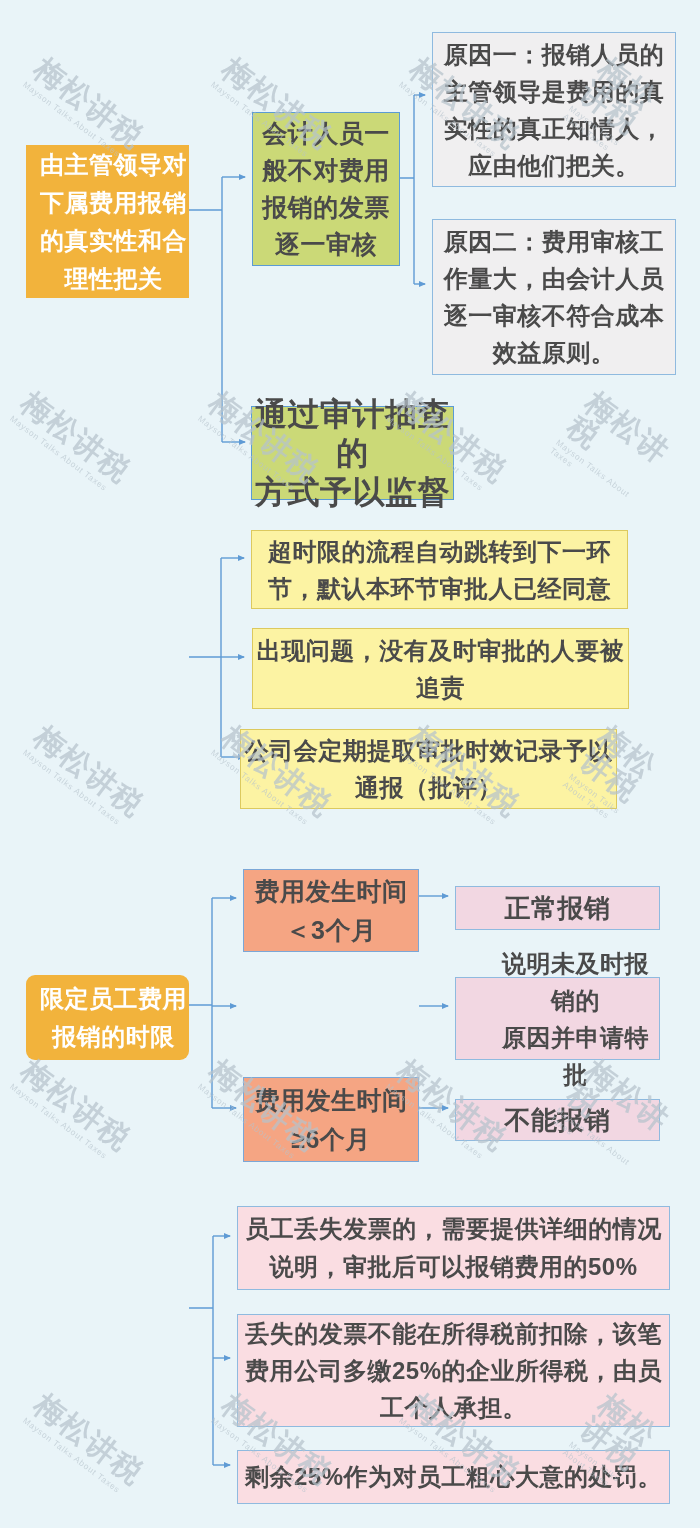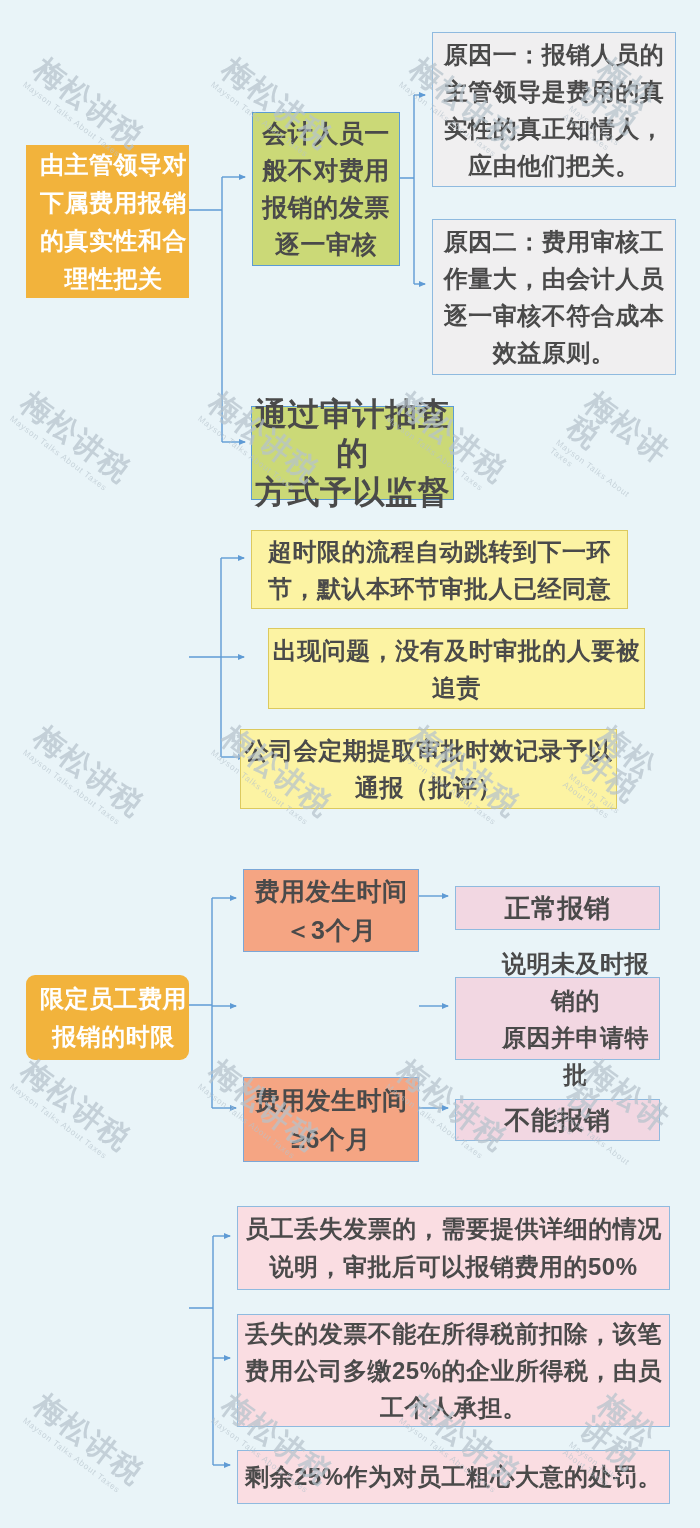--- a/index.html
+++ b/index.html
@@ -138,21 +138,21 @@
 应由他们把关。</div>
   <div class="node gray" style="left:432px; top:207px; width:244px; height:156px; font-size:24px; line-height:37px;">原因二：费用审核工
 作量大，由会计人员
 逐一审核不符合成本
 效益原则。</div>
   <div class="node green" style="left:251px; top:394px; width:203px; height:94px; font-size:32px; line-height:39px;">通过审计抽查的
 方式予以监督</div>
 
   <div class="node yellow" style="left:251px; top:518px; width:377px; height:79px; font-size:24px; line-height:37px;">超时限的流程自动跳转到下一环
 节，默认本环节审批人已经同意</div>
-  <div class="node yellow" style="left:268px; top:616px; width:377px; height:81px; font-size:24px; line-height:37px;">出现问题，没有及时审批的人要被
+  <div class="node yellow" style="left:252px; top:616px; width:377px; height:81px; font-size:24px; line-height:37px;">出现问题，没有及时审批的人要被
 追责</div>
   <div class="node yellow" style="left:240px; top:717px; width:377px; height:80px; font-size:24px; line-height:37px;">公司会定期提取审批时效记录予以
 通报（批评）</div>
 
   <div class="node root" style="left:26px; top:963px; width:163px; height:85px; font-size:24px; line-height:38px;border-radius:9px;">限定员工费用
 报销的时限</div>
   <div class="node salmon" style="left:243px; top:857px; width:176px; height:83px; font-size:25px; line-height:39px;">费用发生时间
 ＜3个月</div>
   <div class="node salmon" style="left:243px; top:1065px; width:176px; height:85px; font-size:25px; line-height:39px;">费用发生时间
 ≥6个月</div>

